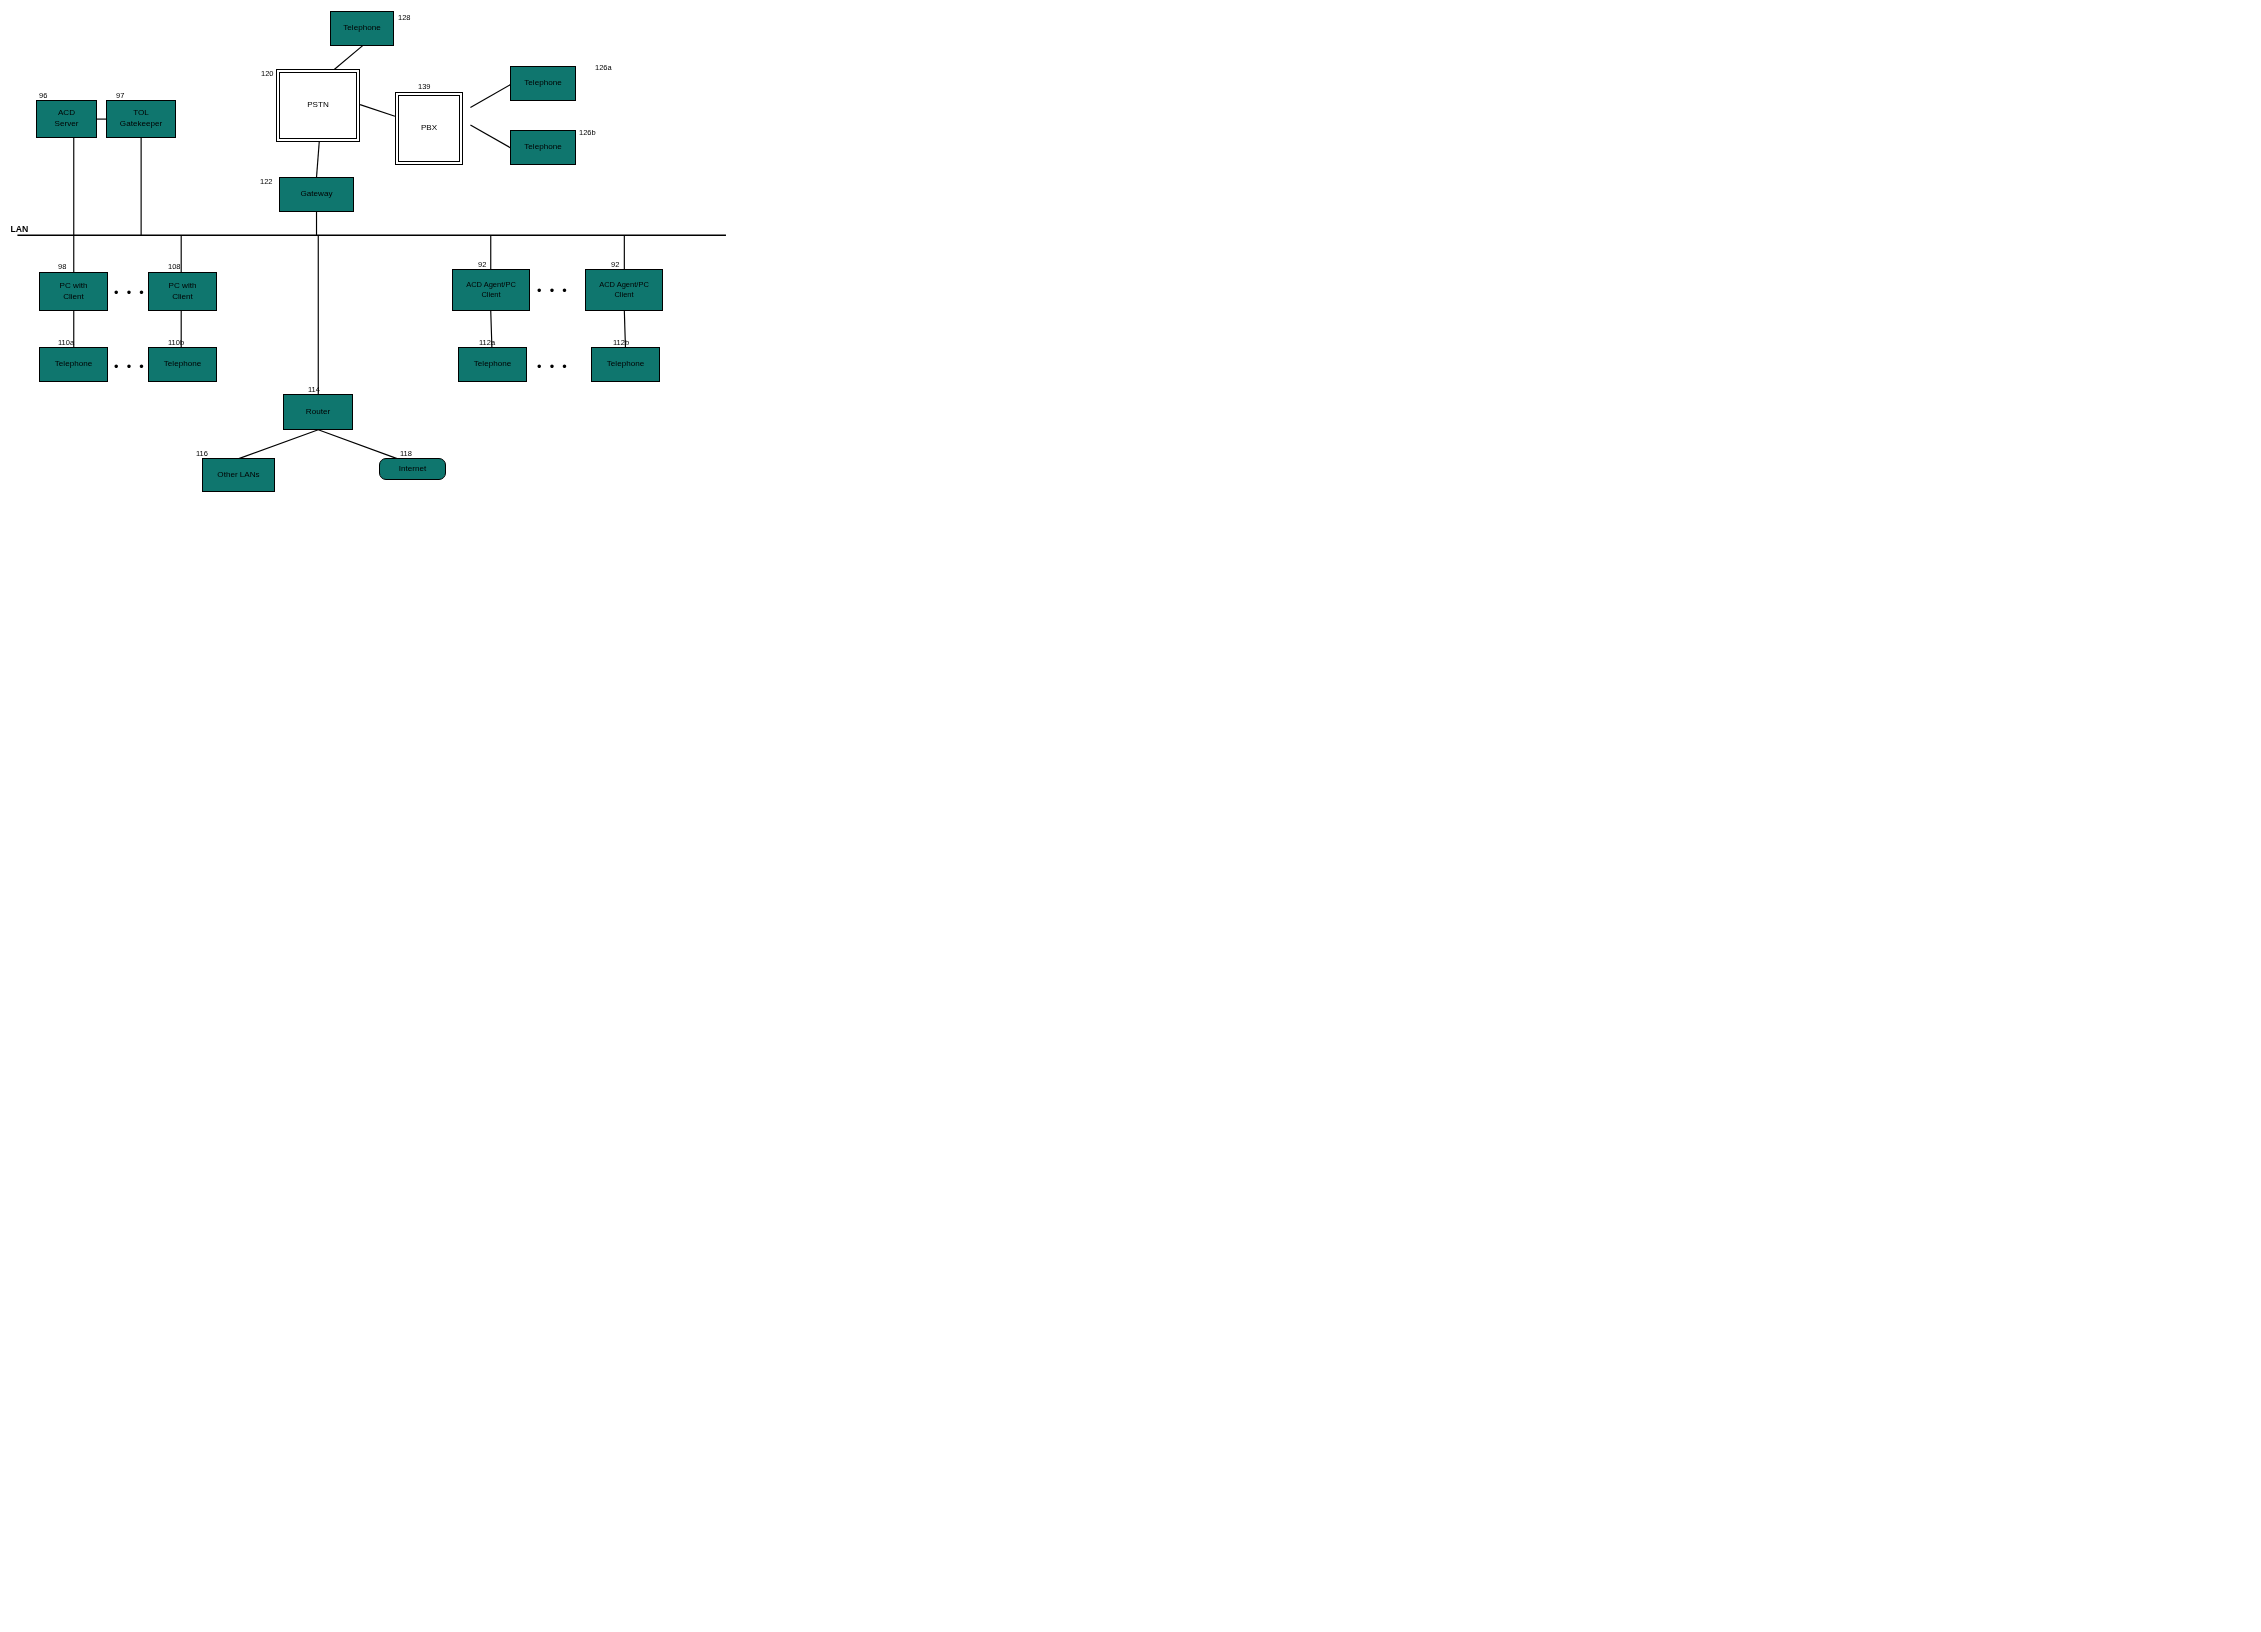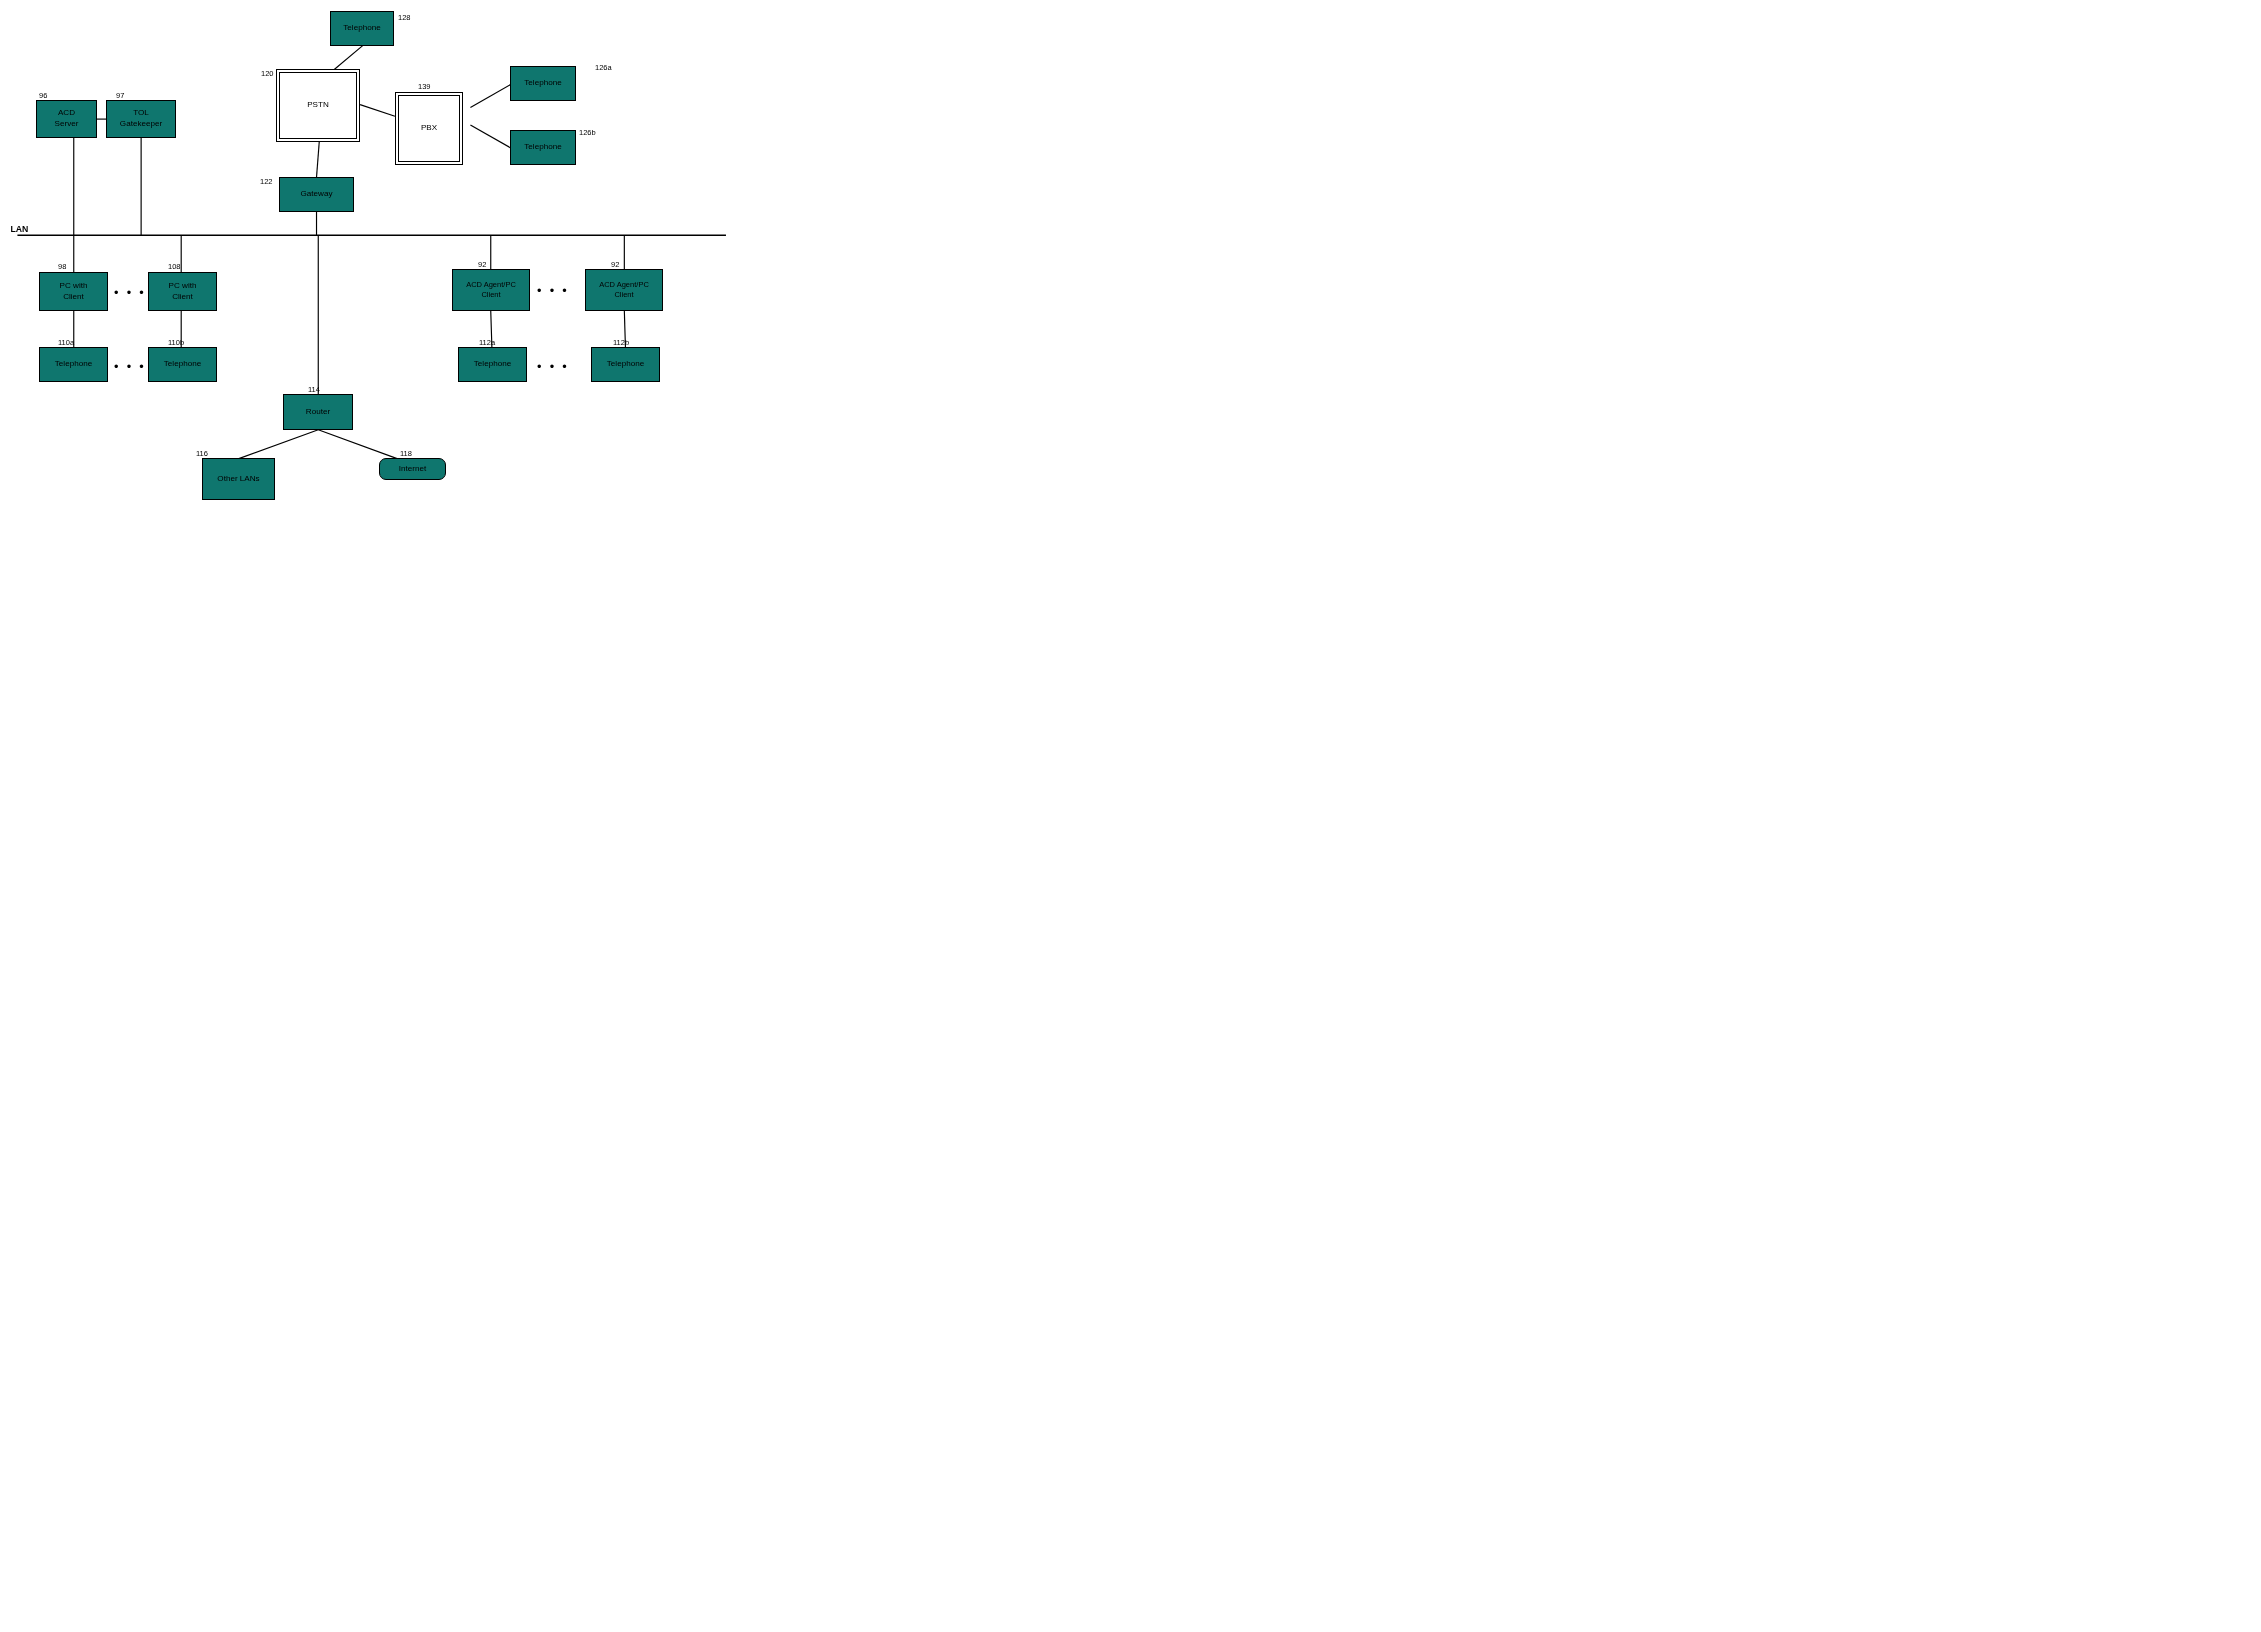--- a/index.html
+++ b/index.html
@@ -212,21 +212,21 @@
   </div>
   <span class="label" style="left:613px; top:338px;">112b</span>
 
   <span class="dots" style="left:537px; top:359px;">• • •</span>
 
   <div class="box" style="left:283px; top:394px; width:70px; height:36px;">
     <span>Router</span>
   </div>
   <span class="label" style="left:308px; top:385px;">114</span>
 
-  <div class="box" style="left:202px; top:458px; width:73px; height:42px;align-items:center;">
+  <div class="box" style="left:202px; top:458px; width:73px; height:34px;align-items:center;">
     <span>Other LANs</span>
   </div>
   <span class="label" style="left:196px; top:449px;">116</span>
 
   <div class="box" style="left:379px; top:458px; width:67px; height:22px;border-radius:7px;">
     <span>Internet</span>
   </div>
   <span class="label" style="left:400px; top:449px;">118</span>
 
 </div>

